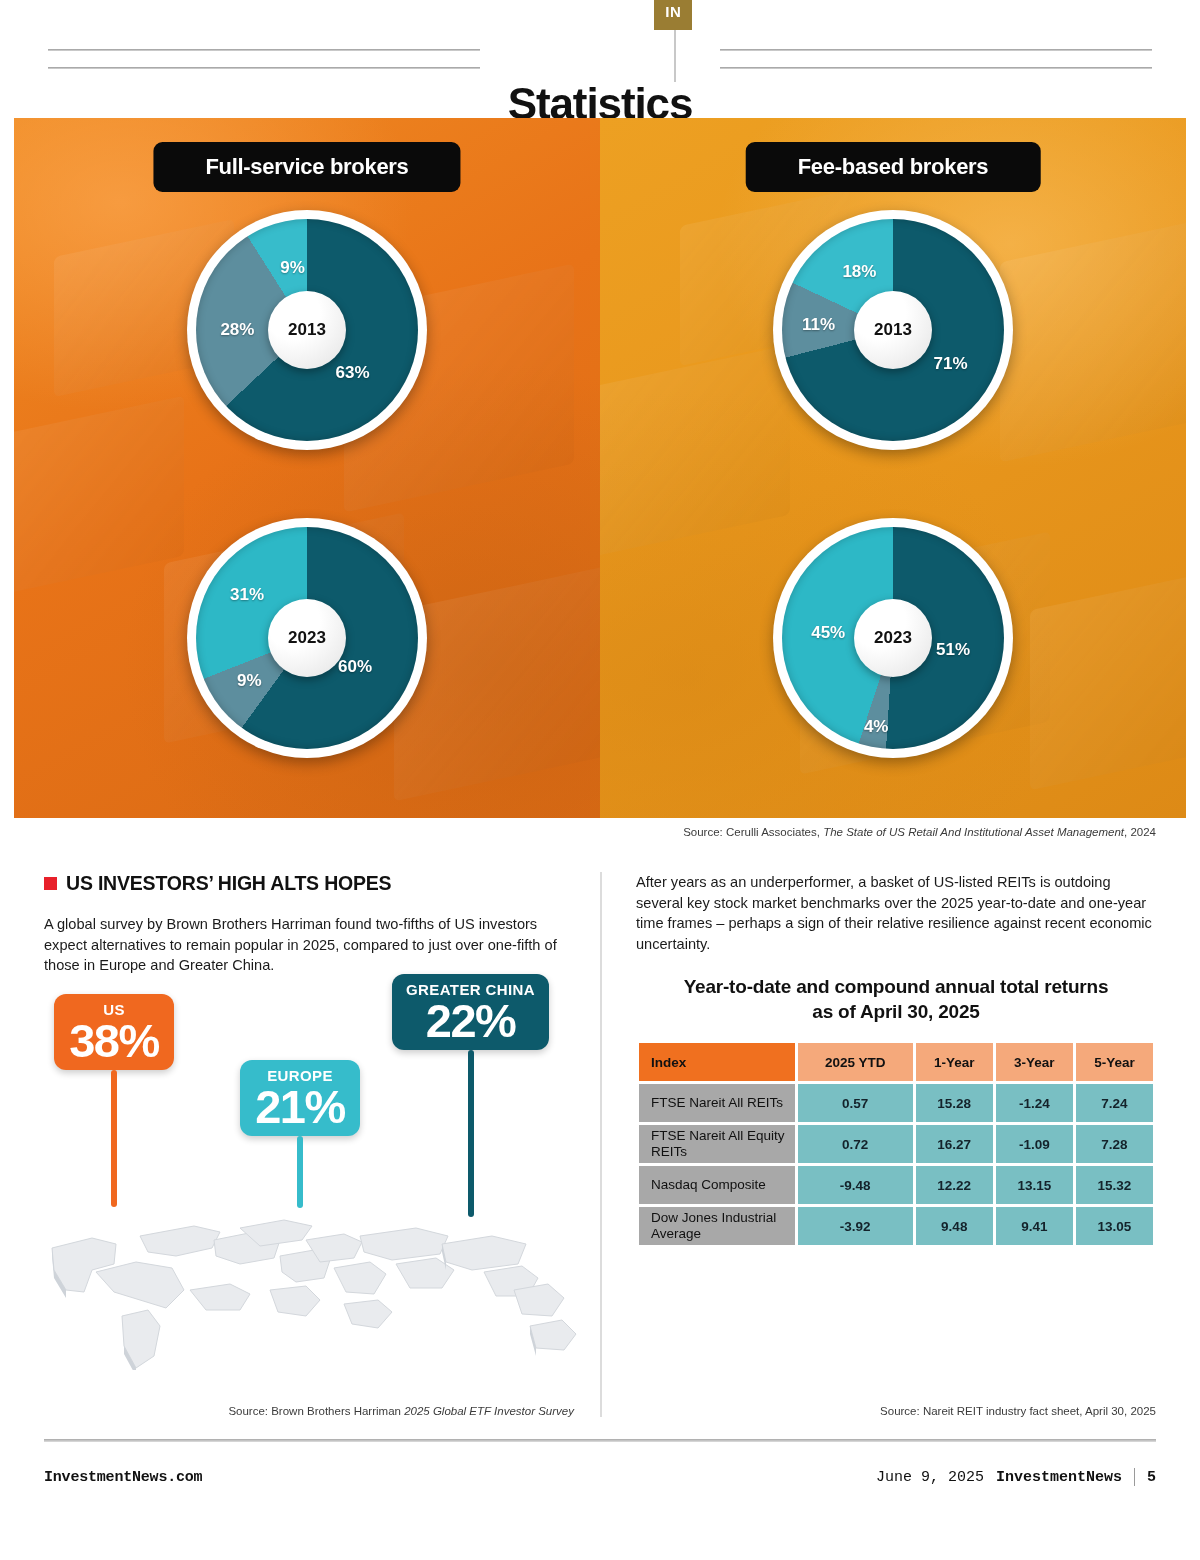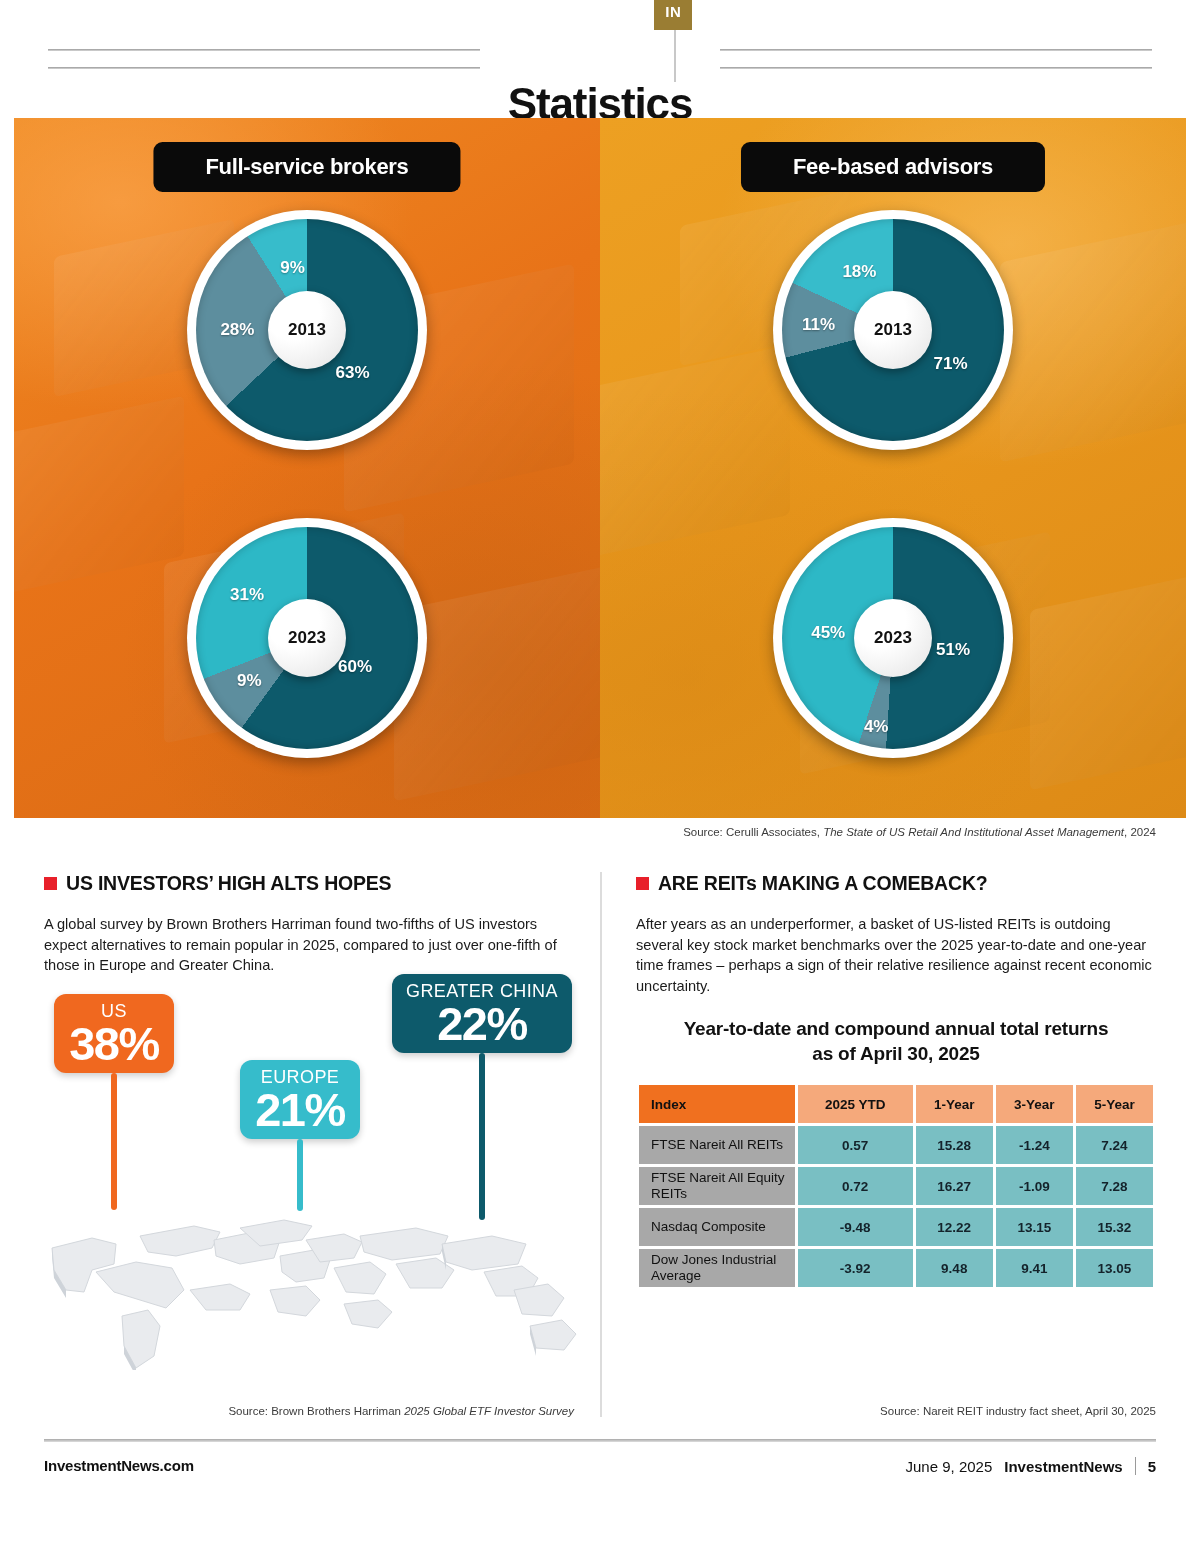--- a/index.html
+++ b/index.html
@@ -159,21 +159,21 @@
 
   .pin { position: absolute; display: flex; flex-direction: column; align-items: center; }
   .pin .card {
     border-radius: 12px;
     padding: 8px 14px 6px 14px;
     color: #fff;
     text-align: center;
     box-shadow: 0 3px 7px rgba(0,0,0,.2);
     min-width: 120px;
   }
-  .pin .region { font-size: 18px; font-weight: normal; letter-spacing: .4px; line-height: 1; }
+  .pin .region { font-size: 15px; font-weight: bold; letter-spacing: .4px; line-height: 1; }
   .pin .value  { font-size: 47px; font-weight: bold; line-height: .98; letter-spacing: -1.5px; margin-top: 1px; }
   .pin .stick  { width: 6px; border-radius: 3px; }
 
   
   .tbl-title {
     text-align: center;
     font-size: 19px;
     font-weight: bold;
     line-height: 1.3;
     margin: 20px 0 16px 0;
@@ -187,23 +187,24 @@
   td.val { background: #79bfc3; text-align: center; color: #14232b; }
 
   .col-source { position: absolute; bottom: 0; font-size: 11.5px; color: #3b3b3b; }
   .col-source em { font-style: italic; }
   .col.left .col-source  { right: 26px; }
   .col.right .col-source { right: 0; }
 
   
   .footer-rule { height: 3px; background: linear-gradient(to bottom,#a8a8a8,#dedede); margin: 0 44px; }
   .footer {
-    margin: 15px 44px 0 44px;
-    display: flex; align-items: flex-start; justify-content: space-between;
+    margin: 26px 44px 0 44px;
+    display: flex; align-items: flex-end; justify-content: space-between;
     font-size: 15px;
+    font-family: Liberation Mono, monospace;
   }
   .footer .site { font-weight: bold; letter-spacing: -.2px; }
   .footer .right { display: flex; align-items: center; gap: 12px; }
   .footer .date { font-weight: normal; }
   .footer .pub { font-weight: bold; }
   .footer .bar { width: 1px; height: 18px; background: #9a9a9a; }
   .footer .pg { font-weight: bold; }
 </style>
 </head>
 <body>
@@ -258,21 +259,21 @@
   </div>
 
   <div class="hero-half right">
     <div class="tex">
       <i style="left:-30px;top:250px;width:220px;height:170px;transform:skewY(-12deg)"></i>
       <i style="left:200px;top:440px;width:250px;height:190px;transform:skewY(-12deg)"></i>
       <i style="left:400px;top:120px;width:230px;height:200px;transform:skewY(-12deg)"></i>
       <i style="left:430px;top:470px;width:210px;height:180px;transform:skewY(-12deg)"></i>
       <i style="left:80px;top:90px;width:170px;height:140px;transform:skewY(-12deg)"></i>
     </div>
-    <div class="panel-pill">Fee-based advisors</div>
+    <div class="panel-pill">Fee-based brokers</div>
 
     <div class="donut-wrap top">
       <div class="donut">
         <div class="pie" style="background:conic-gradient(#0d5a6b 0deg 255.6deg,#5d8e9e 255.6deg 295.2deg,#37bccb 295.2deg 360deg)"></div>
         <div class="hub">2013</div>
         <div class="slice-label" style="left:74%;top:64%">71%</div>
         <div class="slice-label" style="left:36%;top:26%">18%</div>
         <div class="slice-label" style="left:19%;top:48%">11%</div>
       </div>
     </div>
@@ -356,24 +357,20 @@
         <div class="stick" style="background:#0d5a6b;height:167px"></div>
       </div>
     </div>
 
     <div class="col-source">
       <span>Source: Brown Brothers Harriman </span><em>2025 Global ETF Investor Survey</em>
     </div>
   </div>
 
   <div class="col right">
-    <div class="sec-head">
-      <span class="sq"></span>
-      <span>ARE REITs MAKING A COMEBACK?</span>
-    </div>
     <div class="sec-body">After years as an underperformer, a basket of US-listed REITs is outdoing several key stock market benchmarks over the 2025 year-to-date and one-year time frames – perhaps a sign of their relative resilience against recent economic uncertainty.</div>
 
     <div class="tbl-title">
       <div>Year-to-date and compound annual total returns</div>
       <div>as of April 30, 2025</div>
     </div>
 
     <table>
       <thead>
         <tr>

